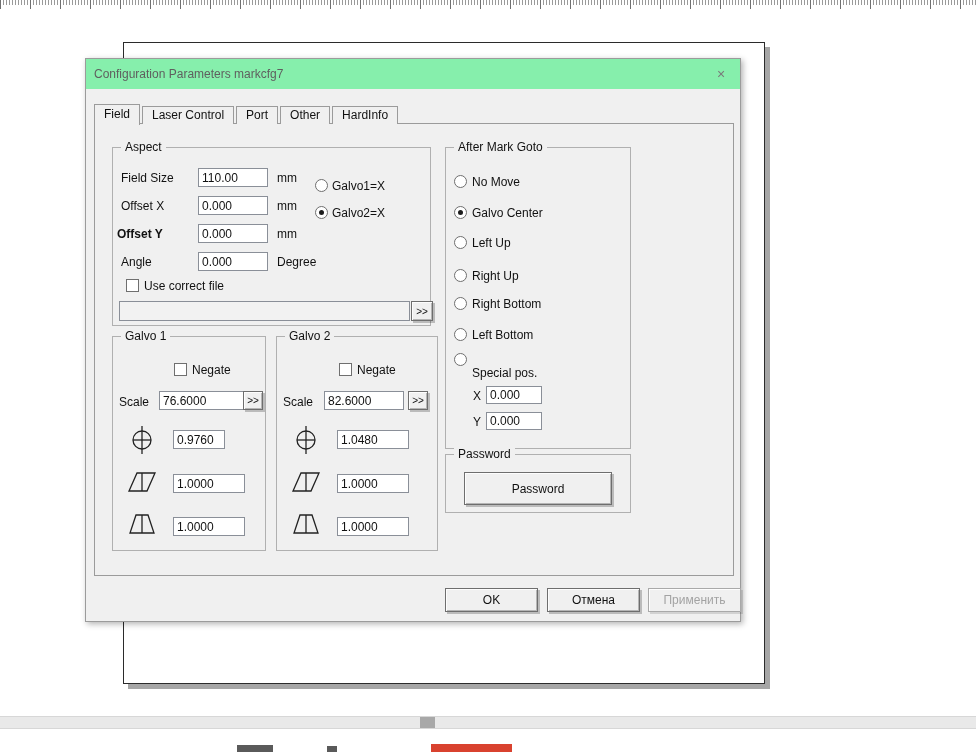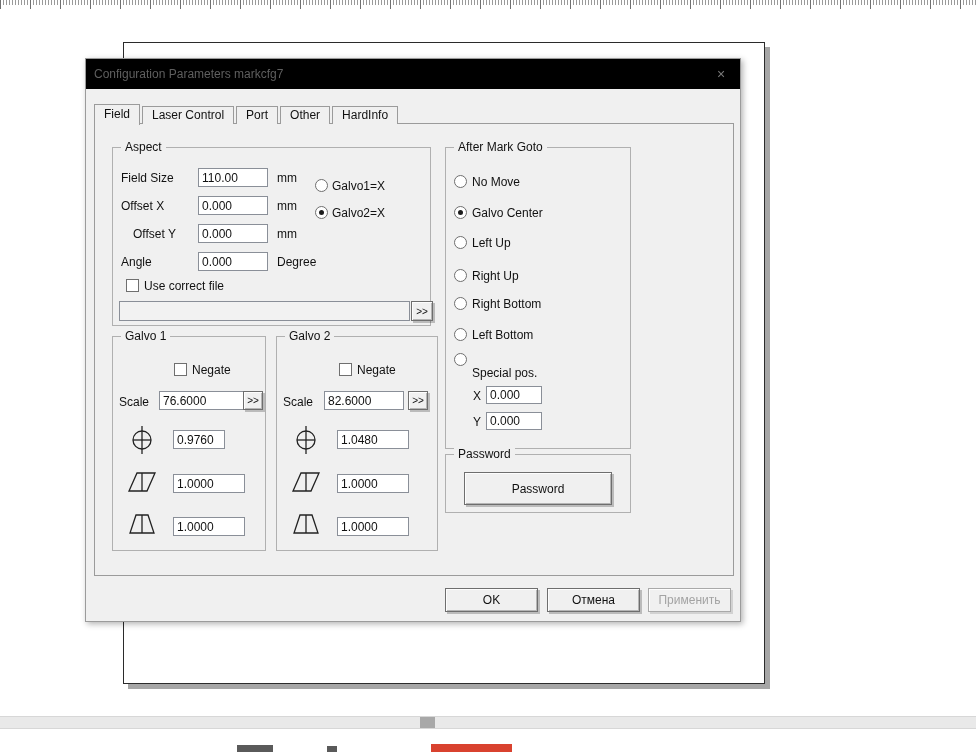--- a/index.html
+++ b/index.html
@@ -14,21 +14,21 @@
     background-size:100% 9px,100% 5px;
     background-repeat:no-repeat;}
 
   
   .backwin{position:absolute;left:123px;top:42px;width:640px;height:640px;background:#fff;
            border:1px solid #2b2b2b;box-shadow:5px 5px 0 0 #a6a6a6;}
 
   
   .dialog{position:absolute;left:85px;top:58px;width:656px;height:564px;background:#f0f0f0;
           border:1px solid #9b9b9b;box-shadow:2px 2px 6px rgba(0,0,0,.3);box-sizing:border-box;}
-  .titlebar{position:absolute;left:0;top:0;width:100%;height:30px;background:#000000;}
+  .titlebar{position:absolute;left:0;top:0;width:100%;height:30px;background:#86efac;}
   .title{position:absolute;left:8px;top:8px;font-size:12px;color:#5f5f5f;white-space:nowrap;}
   .close{position:absolute;right:8px;top:5px;width:22px;height:20px;display:flex;align-items:center;
          justify-content:center;font-size:14px;color:#7a7a7a;}
 
   .tabstrip{position:absolute;left:8px;top:44px;height:21px;display:flex;align-items:flex-end;z-index:3;}
   .tab{box-sizing:border-box;height:18px;line-height:16px;padding:0 9px;border:1px solid #9b9b9b;
        border-bottom:none;background:#f0f0f0;font-size:12px;color:#111;margin-right:2px;}
   .tab.active{height:21px;line-height:19px;margin-bottom:-1px;}
 
   .contentbox{position:absolute;left:8px;top:64px;width:640px;height:453px;border:1px solid #9b9b9b;
@@ -92,21 +92,21 @@
     <span class="legend">Aspect</span>
 
     <span class="lbl" style="left:8px;top:23px;text-align:right;">Field Size</span>
     <input class="tb" style="left: 85px; top: 20px; width: 70px;" value="110.00">
     <span class="lbl" style="left:164px;top:23px;">mm</span>
 
     <span class="lbl" style="left:8px;top:51px;">Offset X</span>
     <input class="tb" style="left: 85px; top: 48px; width: 70px;" value="0.000">
     <span class="lbl" style="left:164px;top:51px;">mm</span>
 
-    <span class="lbl" style="left:20px;top:79px;">Offset Y</span>
+    <span class="lbl" style="left:4px;top:79px;font-weight:bold;">Offset Y</span>
     <input class="tb" style="left: 85px; top: 76px; width: 70px;" value="0.000">
     <span class="lbl" style="left:164px;top:79px;">mm</span>
 
     <span class="lbl" style="left:8px;top:107px;">Angle</span>
     <input class="tb" style="left: 85px; top: 104px; width: 70px;" value="0.000">
     <span class="lbl" style="left:164px;top:107px;">Degree</span>
 
     <span class="radio" style="left:202px;top:31px;"></span>
     <span class="lbl" style="left:219px;top:31px;">Galvo1=X</span>
     <span class="radio checked" style="left:202px;top:58px;"></span>
@@ -209,21 +209,21 @@
     <input class="tb" style="left: 40px; top: 264px; width: 56px; height: 18px;" value="0.000">
   </div>
 
   <div class="grp" style="left:359px;top:395px;width:186px;height:59px;">
     <span class="legend">Password</span>
     <div class="btn" style="left:18px;top:17px;width:148px;height:33px;">Password</div>
   </div>
 
   <div class="btn" style="left:359px;top:529px;width:93px;height:24px;">OK</div>
   <div class="btn" style="left:461px;top:529px;width:93px;height:24px;">Отмена</div>
-  <div class="btn disabled" style="left:562px;top:529px;width:83px;height:24px;">Применить</div>
+  <div class="btn disabled" style="left:562px;top:529px;width:93px;height:24px;">Применить</div>
 
 </div>
 
 <div class="hscroll">
   <div class="hthumb"></div>
 </div>
 
 <div class="frag" style="left:237px;width:36px;height:7px;background:#5a5a5a;"></div>
 <div class="frag" style="left:327px;width:10px;height:6px;background:#5a5a5a;"></div>
 <div class="frag" style="left:431px;width:81px;height:8px;background:#d9422f;"></div>

